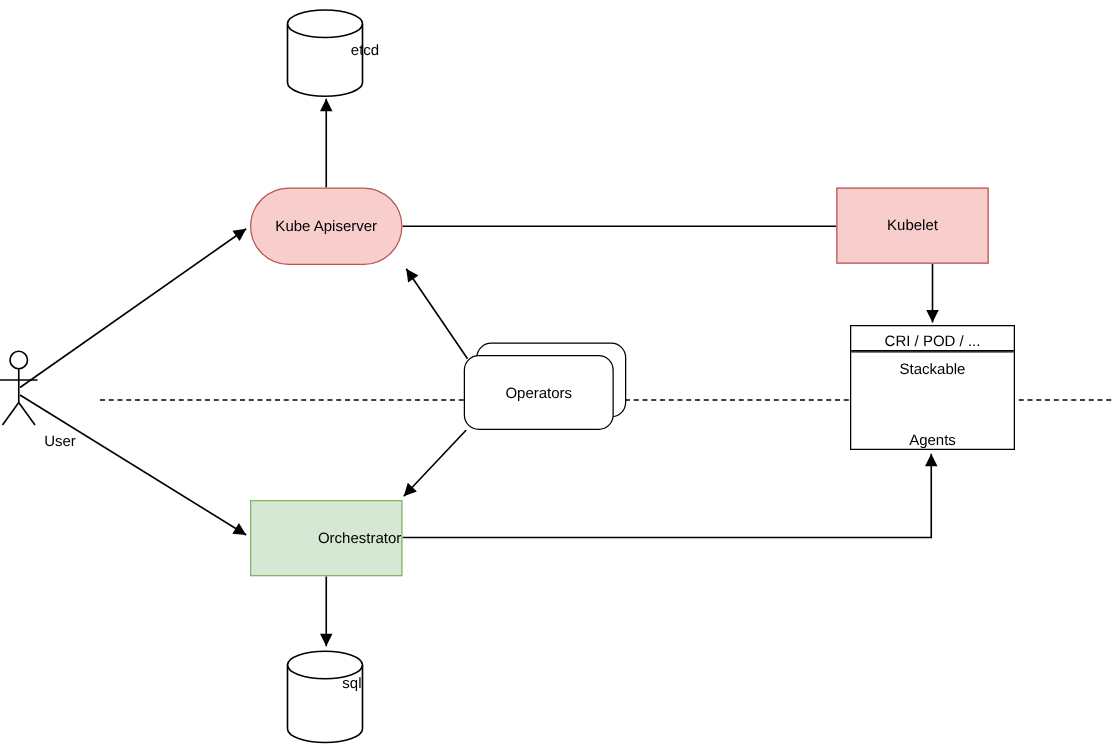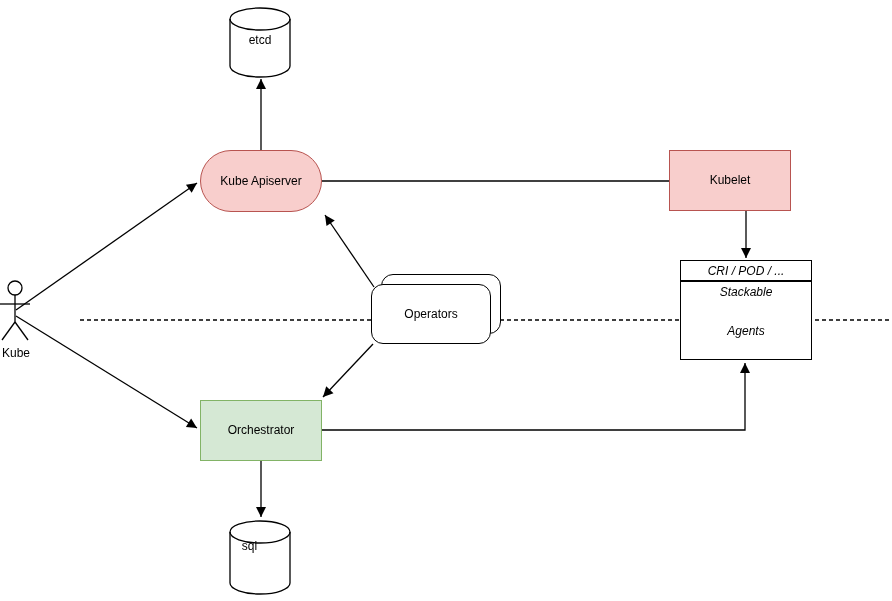--- a/index.html
+++ b/index.html
@@ -24,30 +24,31 @@
   .node-green { background:#d5e8d4; border:1.5px solid #82b366; }
   .node-rounded { background:#ffffff; border:1px solid #000000; border-radius:12px; }
   .stack {
     position:absolute;
     box-sizing:border-box;
     background:#ffffff;
     border:1px solid #000000;
     display:flex; flex-direction:column;
   }
   .stack .row {
-    display:flex; align-items:center; justify-content:center;
-    text-align:center; box-sizing:border-box;font-style:italic;
+    display:flex; align-items:flex-end; justify-content:center;
+    text-align:center; box-sizing:border-box;
   }
   .stack .row-header { height:20px; border-bottom:1px solid #000000; }
   .stack .row-body   { flex:1; }
   .stack .row-footer { height:21px; border-top:1px solid #000000; }
   .shape-label {
     position:absolute;
     text-align:center;
     line-height:14px;
+    padding-left:32px;
   }
 </style>
 </head>
 <body>
 
 <div class="canvas">
 
   <svg width="892" height="601" viewBox="0 0 892 601">
     <defs>
       <marker id="arrow" viewBox="0 0 12 12" refX="11" refY="6" markerWidth="12" markerHeight="12" markerUnits="userSpaceOnUse" orient="auto">
@@ -83,36 +84,36 @@
     </g>
 
     <g stroke="#000000" stroke-width="1.3">
       <path d="M230,532 A30,11 0 0 1 290,532 L290,583 A30,11 0 0 1 230,583 Z" fill="#ffffff"></path>
       <path d="M230,532 A30,11 0 0 0 290,532" fill="none"></path>
     </g>
   </svg>
 
   <div class="shape-label" style="left:230px; top:33px; width:60px;">etcd</div>
   <div class="shape-label" style="left:230px; top:539px; width:39px;">sql</div>
-  <div class="shape-label" style="left:-1px; top:346px; width:34px;">Kube</div>
+  <div class="shape-label" style="left:-1px; top:346px; width:34px;">User</div>
 
   <div class="node node-red" style="left:200px; top:150px; width:122px; height:62px;border-radius:31px;">
     <span>Kube Apiserver</span>
   </div>
 
   <div class="node node-red" style="left:669px; top:150px; width:122px; height:61px;">
     <span>Kubelet</span>
   </div>
 
   <div class="node node-rounded" style="left:381px; top:274px; width:120px; height:60px;"></div>
   <div class="node node-rounded" style="left:371px; top:284px; width:120px; height:60px;">
     <span>Operators</span>
   </div>
 
-  <div class="node node-green" style="left:200px; top:400px; width:122px; height:61px;">
+  <div class="node node-green" style="left:200px; top:400px; width:122px; height:61px;justify-content:flex-end;">
     <span>Orchestrator</span>
   </div>
 
   <div class="stack" style="left:680px; top:260px; width:132px; height:100px;">
     <div class="row row-header">
       <span>CRI / POD / ...</span>
     </div>
     <div class="row row-footer">
       <span>Stackable</span>
     </div>

